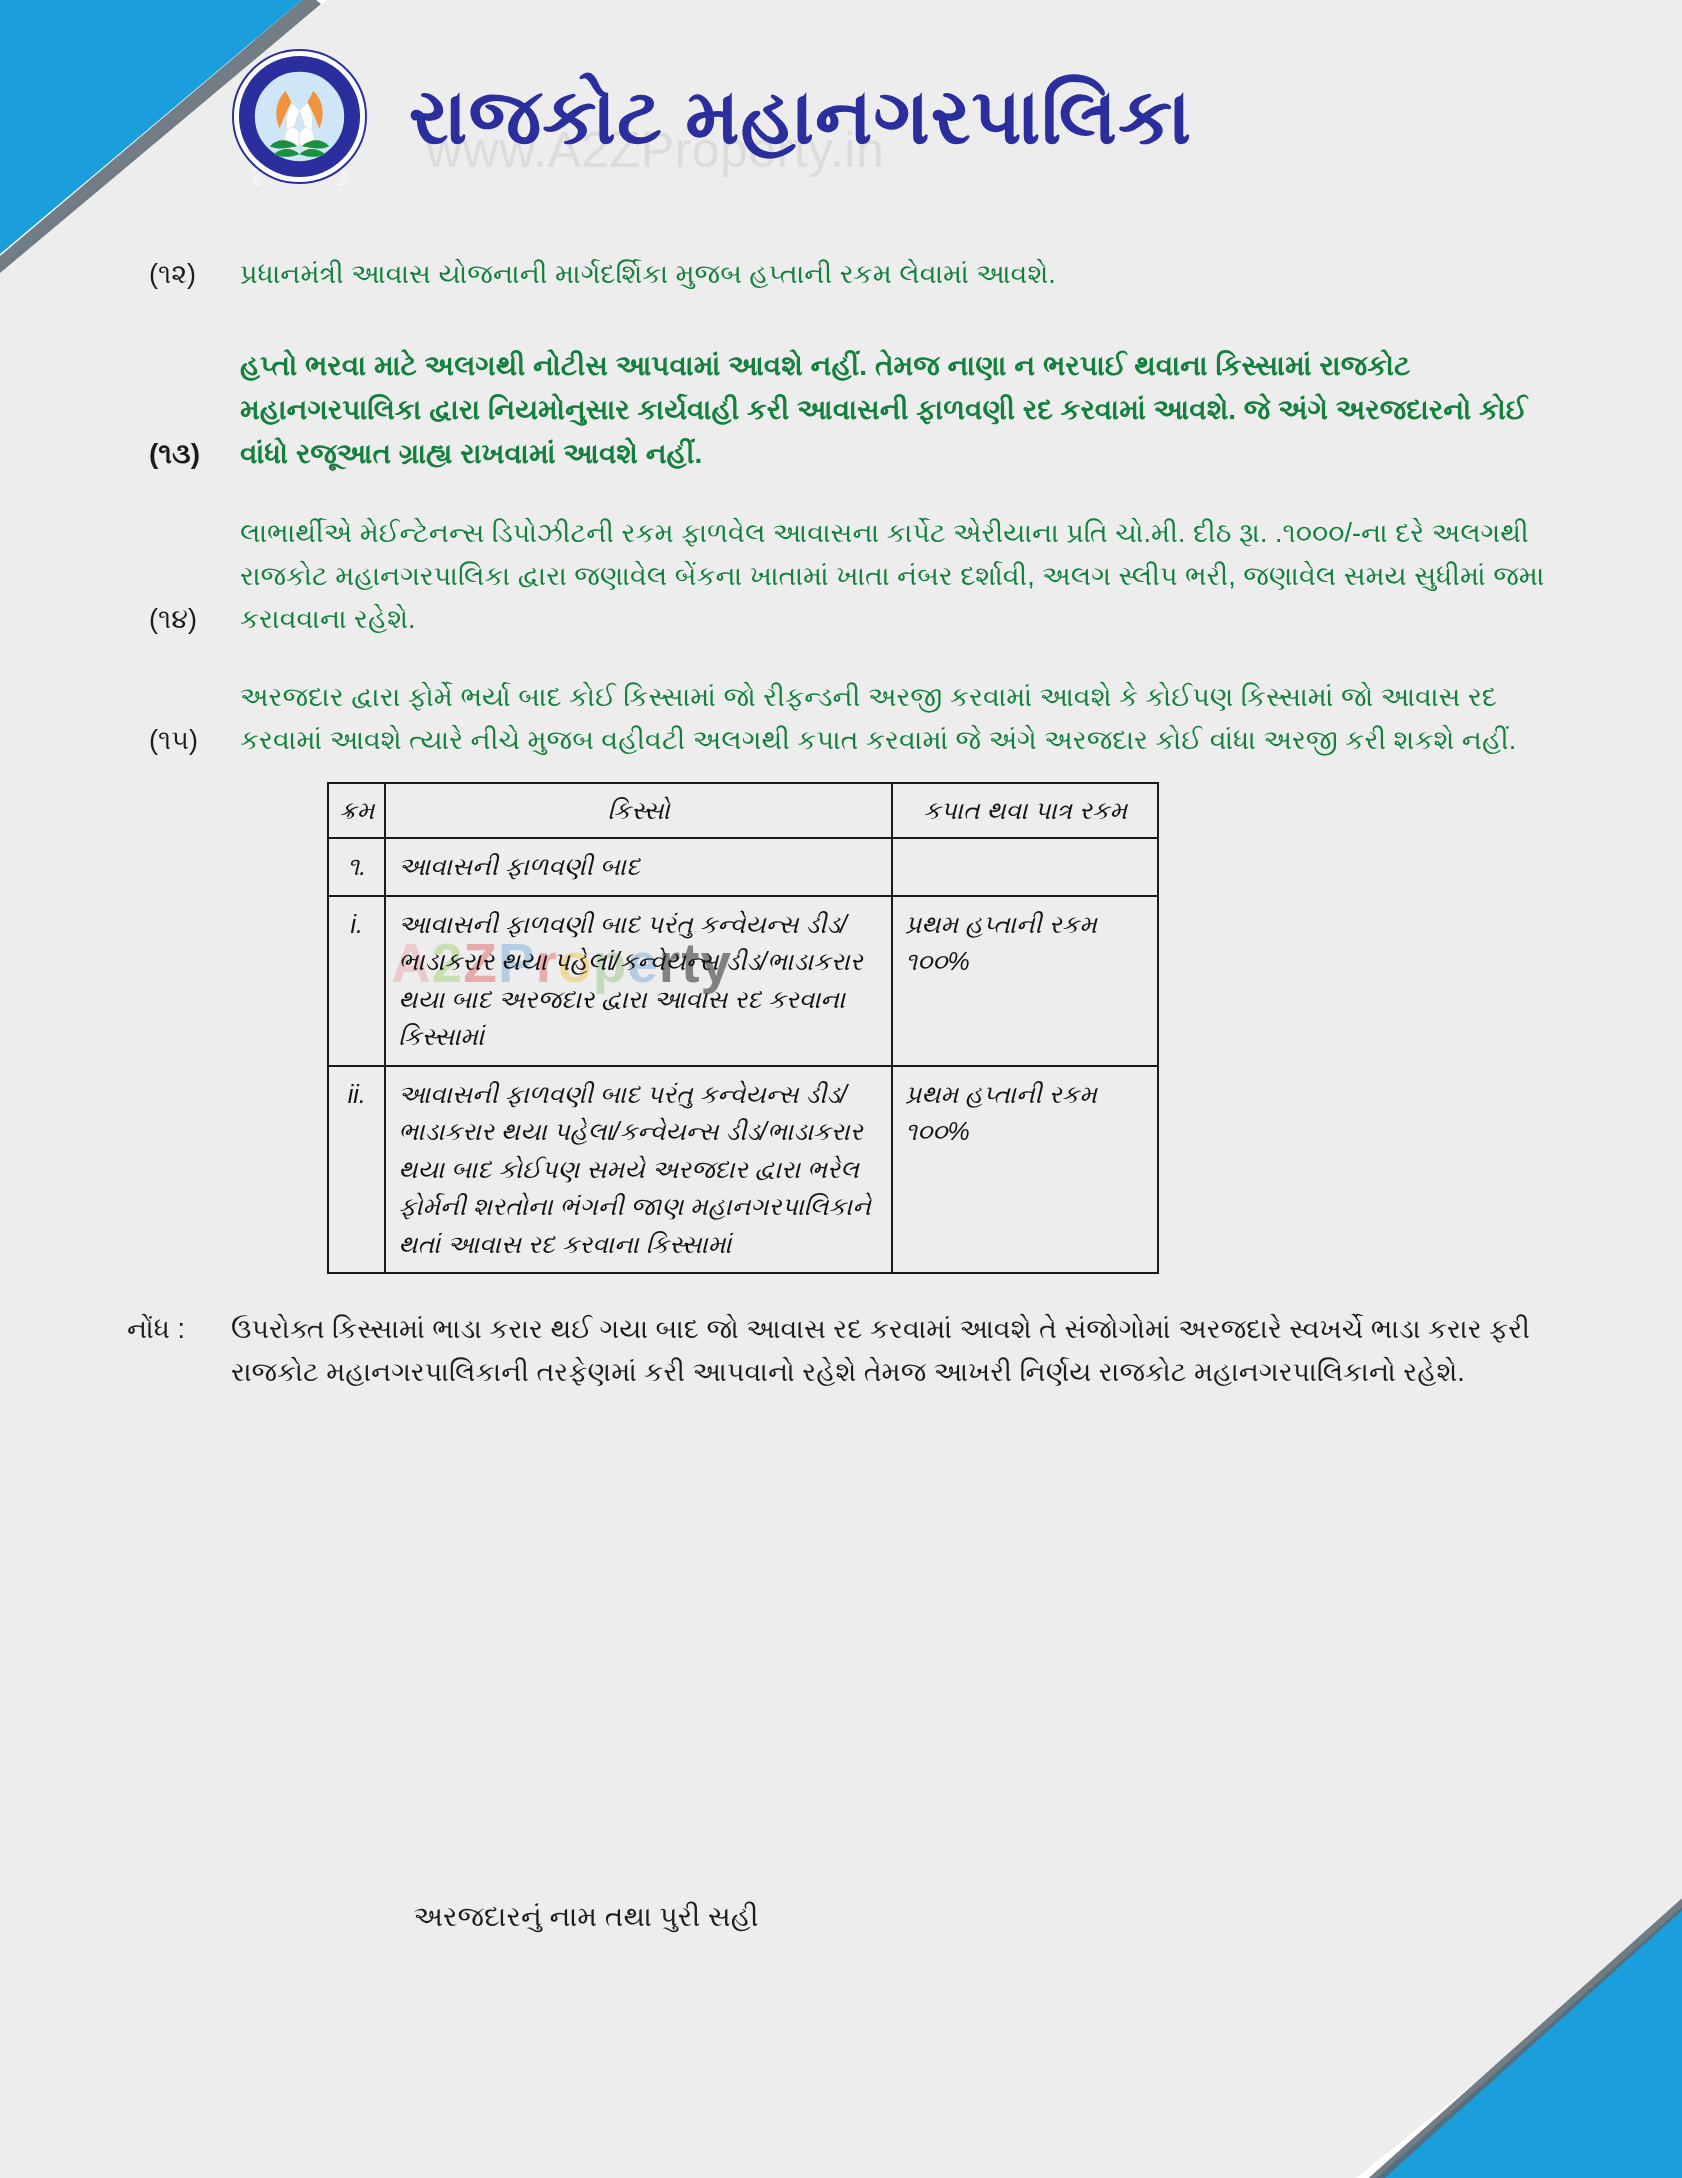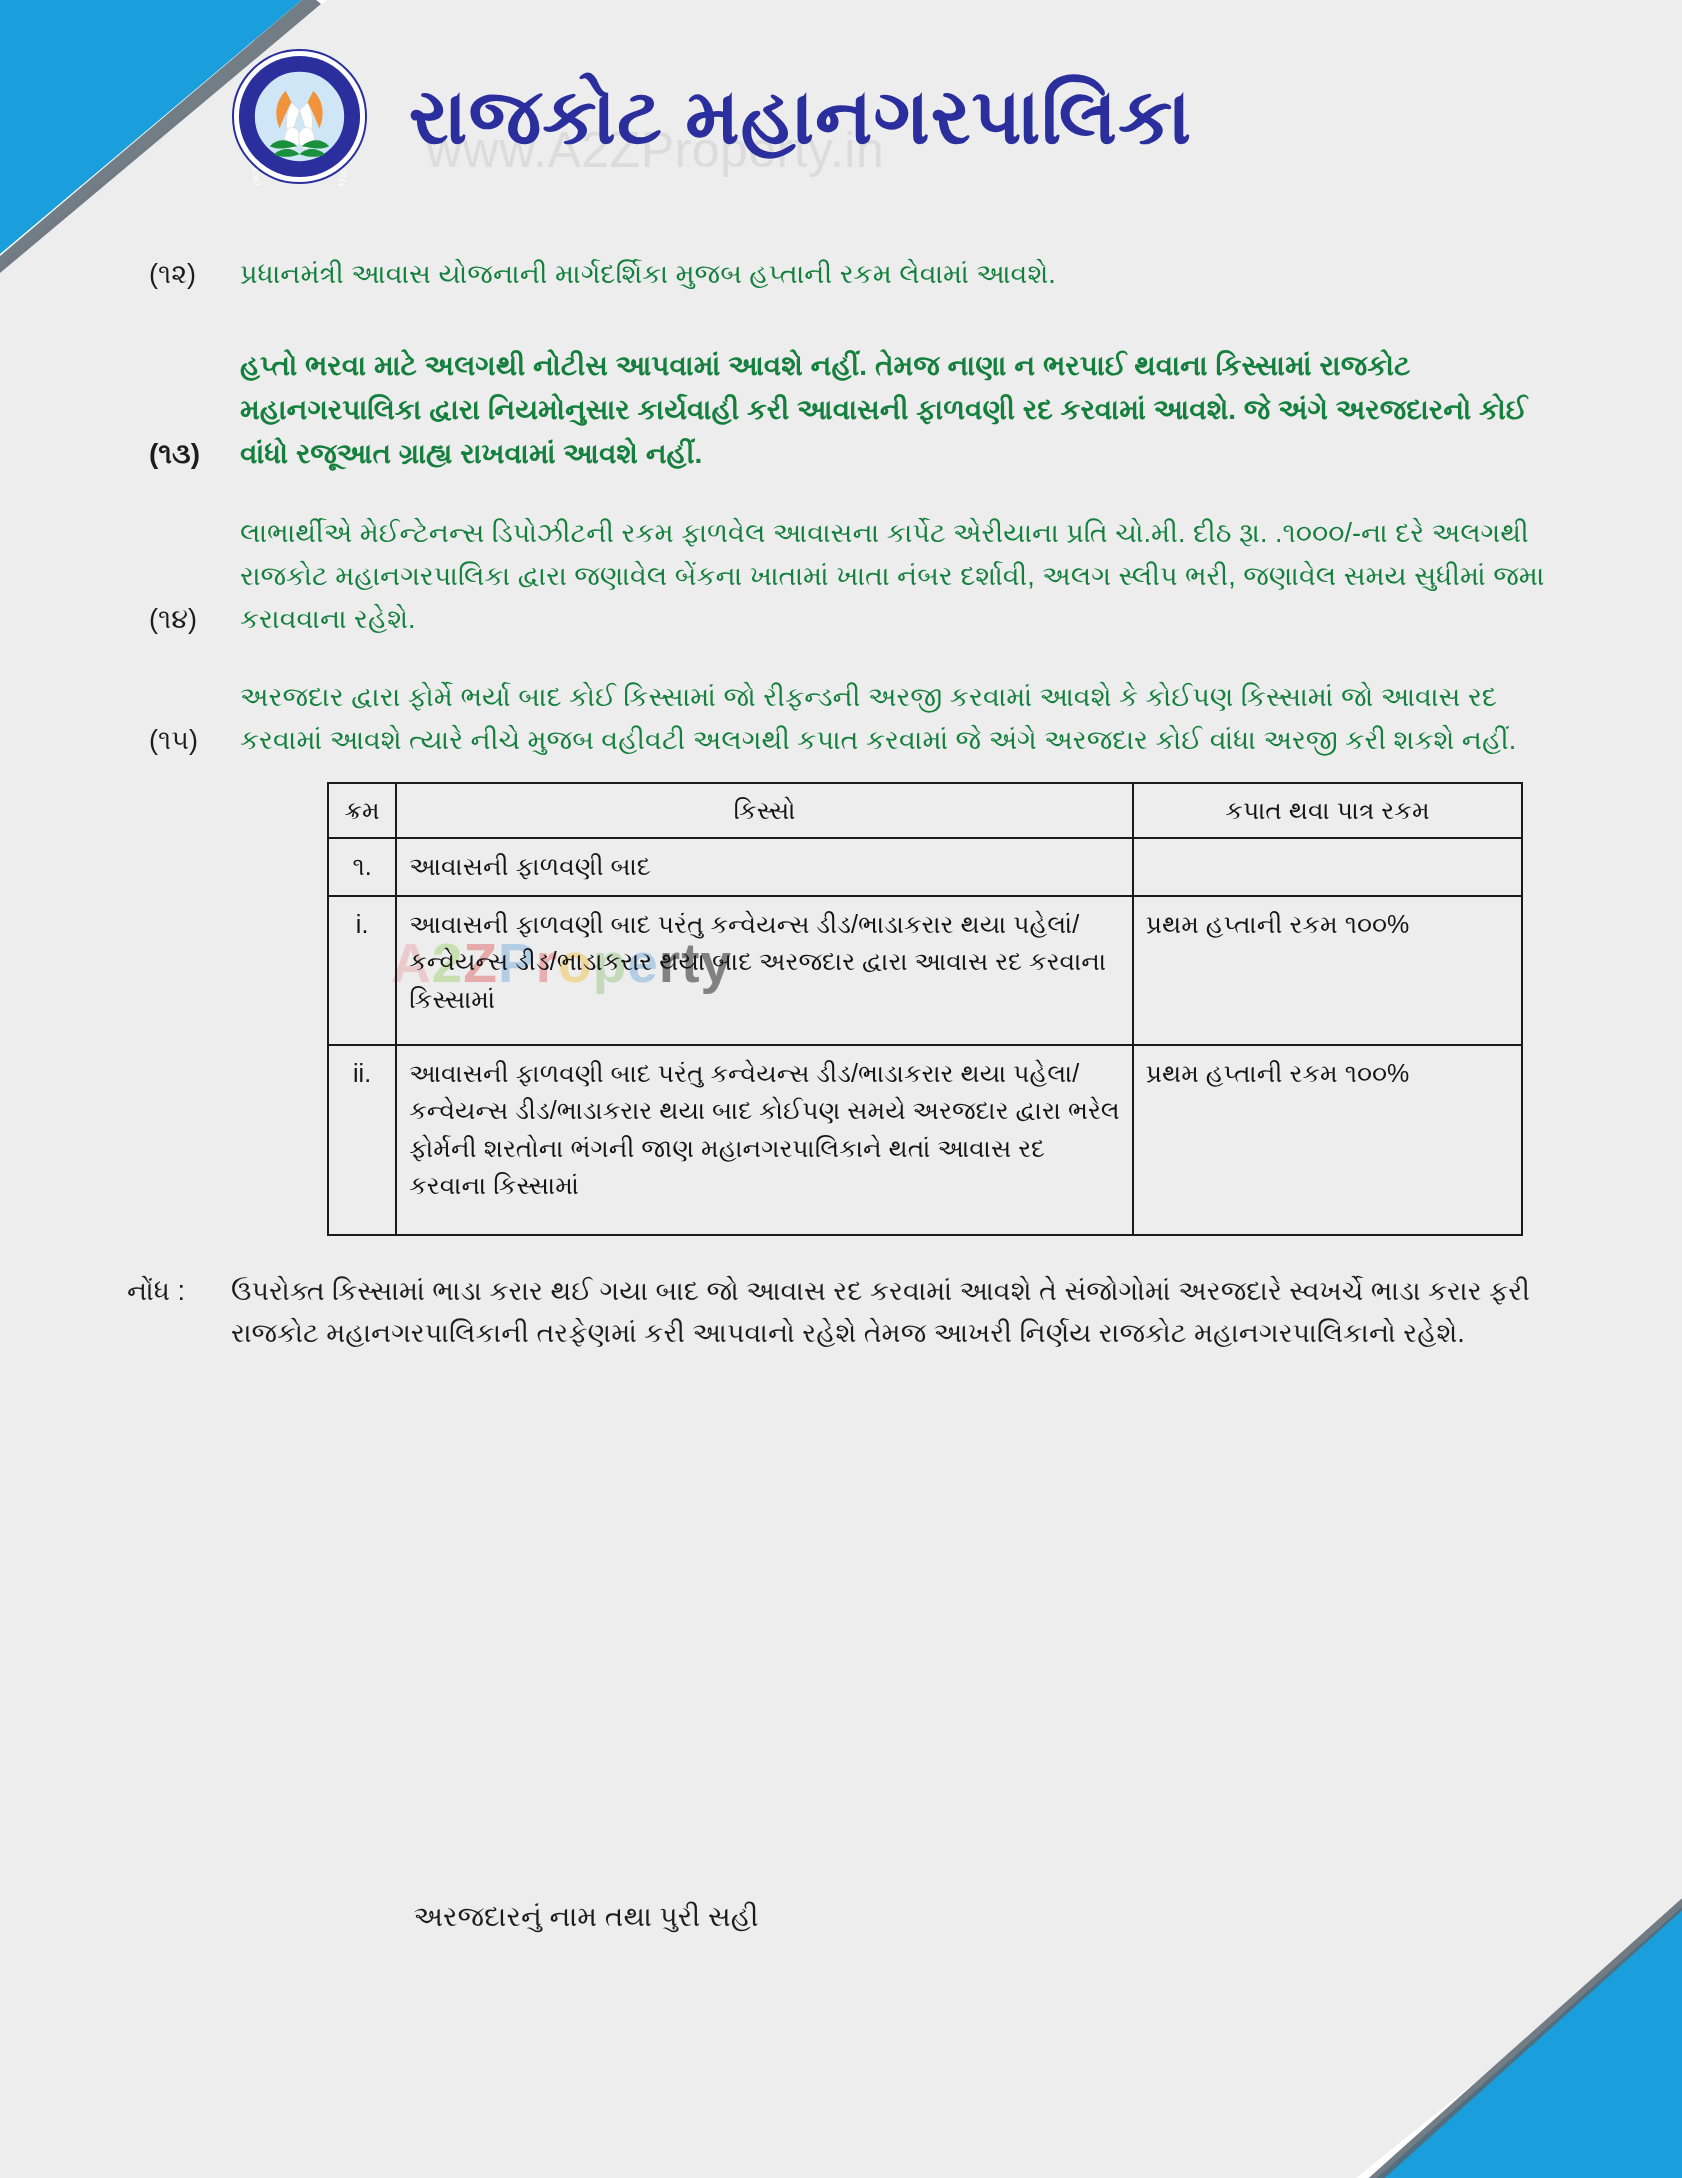--- a/index.html
+++ b/index.html
@@ -159,22 +159,23 @@
 
   
   .table-wrap {
     padding-left: 327px;
     padding-right: 297px;
     margin-top: 4px;
   }
 
   table.deduction {
     border-collapse: collapse;
-    width: 1196px;
+    width: 832px;
     background: transparent;
+    font-style: italic;
   }
 
   table.deduction th,
   table.deduction td {
     border: 2px solid #1a1a1a;
     font-size: 25px;
     color: #141414;
     padding: 9px 12px;
     vertical-align: top;
     line-height: 1.5;

